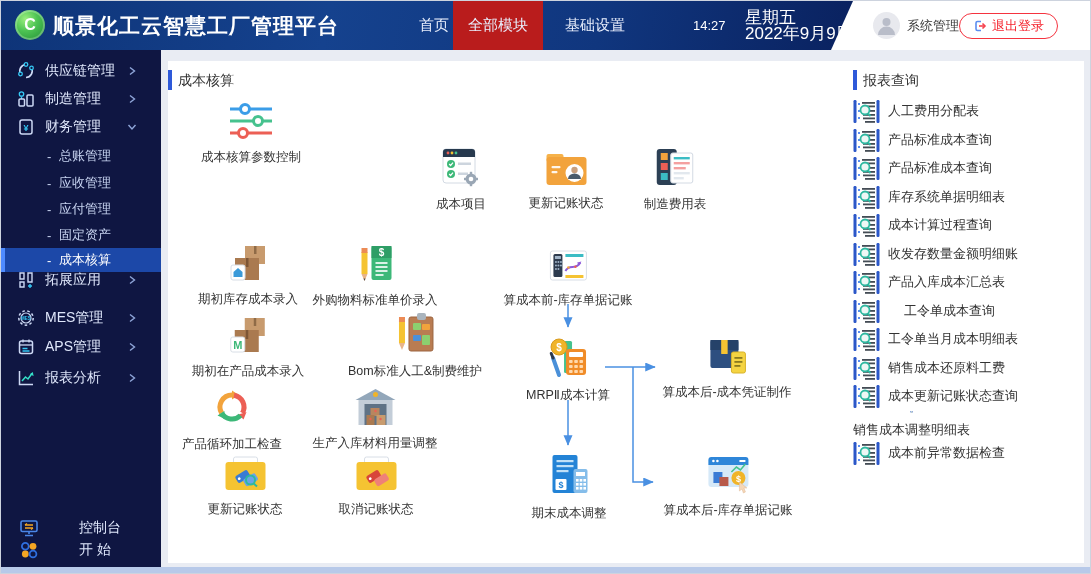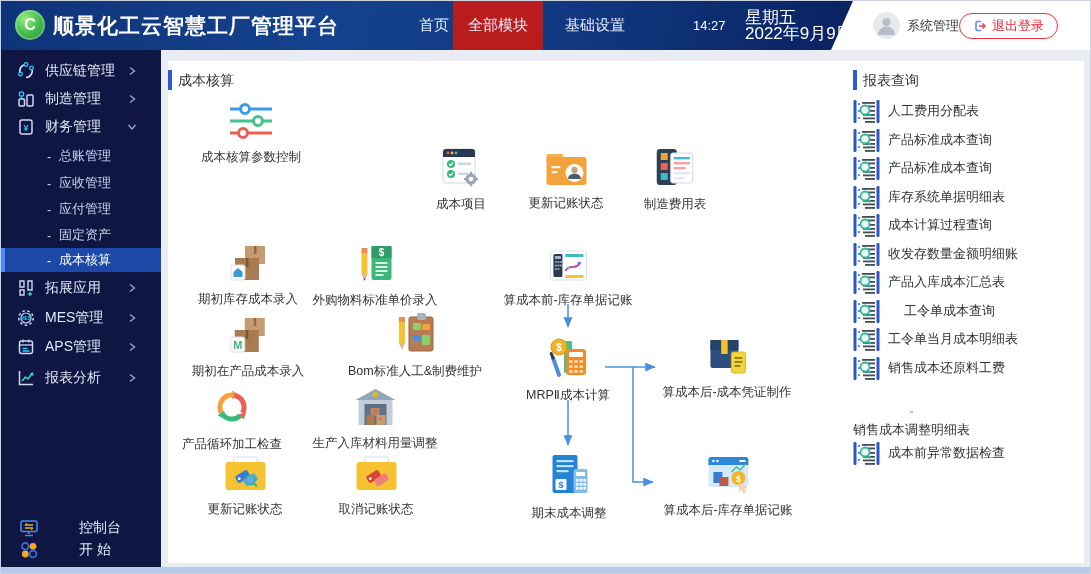--- a/index.html
+++ b/index.html
@@ -155,21 +155,21 @@
     <div class="sb-sub" style="top:173px;">
       <span class="da">-</span>
       <span class="tx">固定资产</span>
     </div>
     <div class="sb-sub active" style="top:198px;">
       <span class="bar"></span>
       <span class="da">-</span>
       <span class="tx">成本核算</span>
     </div>
 
-    <div class="sb-item" style="top:224px;">
+    <div class="sb-item" style="top:216px;">
       <svg class="ic" viewBox="0 0 20 20">
         <path d="M4,3 h4 v6 h-4 z M4,12 h4 v5 h-4 z M12,3 h4 v9 h-4 z" fill="none" stroke="#cdd9f5" stroke-width="1.4"></path>
         <path d="M14,14 v4 M12,16 h4" stroke="#35c8f5" stroke-width="1.4"></path>
       </svg>
       <span class="tx">拓展应用</span>
       <svg class="ch" width="10" height="10" viewBox="0 0 10 10">
         <path d="M3,1.5 L7.5,5 L3,8.5" stroke="#8fa6d9" stroke-width="1.4" fill="none"></path>
       </svg>
     </div>
 
@@ -747,20 +747,42 @@
             <rect x="15" y="11" width="7" height="1.8"></rect>
             <rect x="10" y="15" width="12" height="1.8"></rect>
             <rect x="10" y="18.5" width="12" height="1.8"></rect>
             <rect x="12" y="22" width="10" height="1.8"></rect>
           </g>
           <circle cx="12" cy="11" r="4.5" fill="#eef7f5" stroke="#2eb8a0" stroke-width="1.8"></circle>
           <line x1="15" y1="14.5" x2="17.5" y2="17" stroke="#2eb8a0" stroke-width="1.8"></line>
         </svg>
       <span class="rlbl">销售成本还原料工费</span>
     </div>
+    <div class="rp-row" style="top:321px;">
+      <svg width="27" height="25" viewBox="0 0 27 25">
+          <rect x="0.5" y="1" width="3" height="23" rx="1.2" fill="#2b57c8"></rect>
+          <rect x="23.5" y="1" width="3" height="23" rx="1.2" fill="#2b57c8"></rect>
+          <g fill="#5b8df0">
+            <rect x="5" y="4" width="2" height="2"></rect>
+            <rect x="5" y="11" width="2" height="2"></rect>
+            <rect x="5" y="18" width="2" height="2"></rect>
+          </g>
+          <g fill="#444c55">
+            <rect x="9" y="3" width="13" height="1.8"></rect>
+            <rect x="13" y="6.5" width="9" height="1.8"></rect>
+            <rect x="15" y="11" width="7" height="1.8"></rect>
+            <rect x="10" y="15" width="12" height="1.8"></rect>
+            <rect x="10" y="18.5" width="12" height="1.8"></rect>
+            <rect x="12" y="22" width="10" height="1.8"></rect>
+          </g>
+          <circle cx="12" cy="11" r="4.5" fill="#eef7f5" stroke="#2eb8a0" stroke-width="1.8"></circle>
+          <line x1="15" y1="14.5" x2="17.5" y2="17" stroke="#2eb8a0" stroke-width="1.8"></line>
+        </svg>
+      <span class="rlbl">成本更新记账状态查询</span>
+    </div>
     <div class="rp-row" style="top:350px;flex-direction:column;">
       <svg width="27" height="25" viewBox="0 0 27 25">
           <rect x="0.5" y="1" width="3" height="23" rx="1.2" fill="#2b57c8"></rect>
           <rect x="23.5" y="1" width="3" height="23" rx="1.2" fill="#2b57c8"></rect>
           <g fill="#5b8df0">
             <rect x="5" y="4" width="2" height="2"></rect>
             <rect x="5" y="11" width="2" height="2"></rect>
             <rect x="5" y="18" width="2" height="2"></rect>
           </g>
           <g fill="#444c55">

